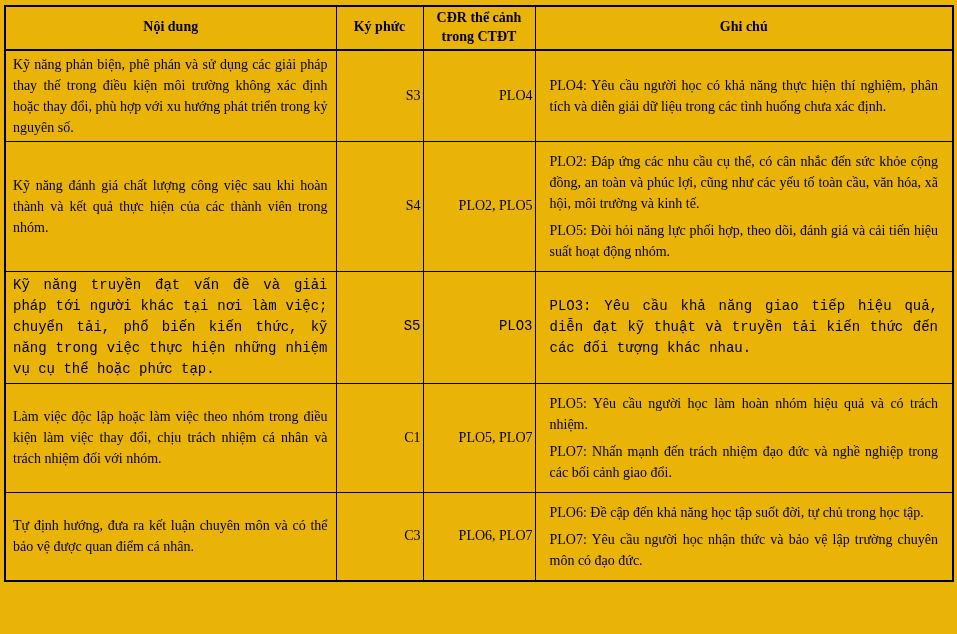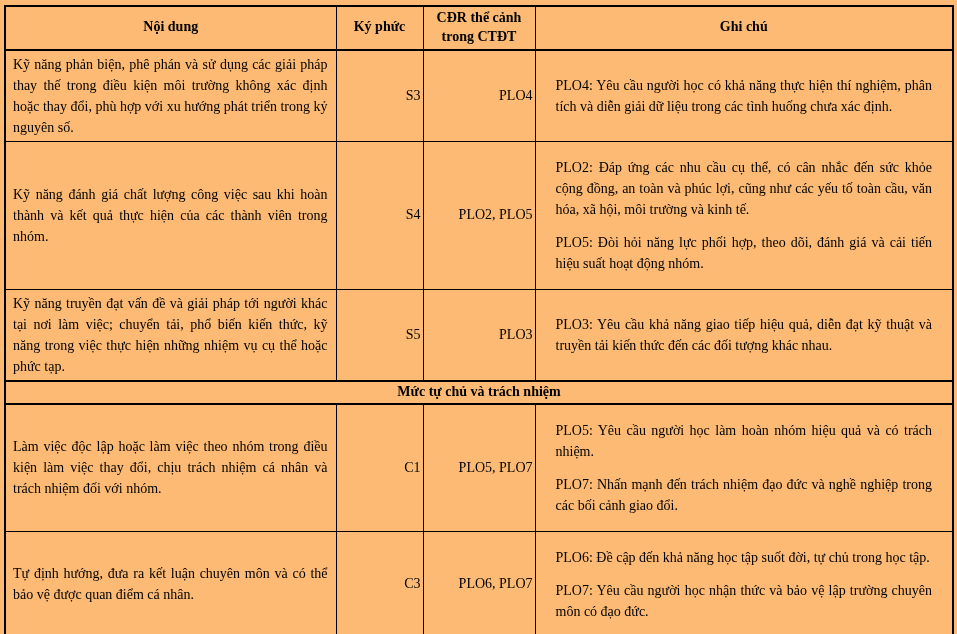--- a/index.html
+++ b/index.html
@@ -7,21 +7,21 @@
     padding: 0;
     background: #ffffff;
     font-family: "Liberation Serif", "DejaVu Serif", serif;
     color: #000000;
   }
   .page {
     width: 957px;
     height: 634px;
     box-sizing: border-box;
     padding: 5px 4px 12px 4px;
-    background: #fdba74;
+    background: #eab308;
     overflow: hidden;
   }
   table.outcomes-table {
     border-collapse: collapse;
     width: 948px;
     table-layout: fixed;
     border: 2px solid #000000;
   }
   .outcomes-table th,
   .outcomes-table td {
@@ -48,21 +48,21 @@
     text-align: right;
     line-height: 1.4;
     padding: 2px 2px;
   }
   .cell-notes {
     text-align: justify;
     text-align-last: left;
     line-height: 1.5;
     padding: 3px 8px 3px 8px;
   }
-  .note-line { margin: 12px; }
+  .note-line { margin: 6px; }
   tr.section-row td {
     text-align: center;
     font-weight: bold;
     padding: 1px 4px;
     line-height: 1.3;
     border-top-width: 2px;
     border-bottom-width: 2px;
   }
 </style>
 </head>
@@ -95,30 +95,27 @@
         </tr>
         <tr style="height: 104px;">
           <td class="cell-content">Kỹ năng đánh giá chất lượng công việc sau khi hoàn thành và kết quả thực hiện của các thành viên trong nhóm.</td>
           <td class="cell-symbol">S4</td>
           <td class="cell-plo">PLO2, PLO5</td>
           <td class="cell-notes">
             <div class="note-line">PLO2: Đáp ứng các nhu cầu cụ thể, có cân nhắc đến sức khỏe cộng đồng, an toàn và phúc lợi, cũng như các yếu tố toàn cầu, văn hóa, xã hội, môi trường và kinh tế.</div>
             <div class="note-line">PLO5: Đòi hỏi năng lực phối hợp, theo dõi, đánh giá và cải tiến hiệu suất hoạt động nhóm.</div>
           </td>
         </tr>
-        <tr style="height: 91px;">
+        <tr style="height: 91px; font-family: Liberation Mono, monospace;">
           <td class="cell-content">Kỹ năng truyền đạt vấn đề và giải pháp tới người khác tại nơi làm việc; chuyển tải, phổ biến kiến thức, kỹ năng trong việc thực hiện những nhiệm vụ cụ thể hoặc phức tạp.</td>
           <td class="cell-symbol">S5</td>
           <td class="cell-plo">PLO3</td>
           <td class="cell-notes">
             <div class="note-line">PLO3: Yêu cầu khả năng giao tiếp hiệu quả, diễn đạt kỹ thuật và truyền tải kiến thức đến các đối tượng khác nhau.</div>
           </td>
-        </tr>
-        <tr class="section-row" style="height: 23px;">
-          <td colspan="4">Mức tự chủ và trách nhiệm</td>
         </tr>
         <tr style="height: 92px;">
           <td class="cell-content">Làm việc độc lập hoặc làm việc theo nhóm trong điều kiện làm việc thay đổi, chịu trách nhiệm cá nhân và trách nhiệm đối với nhóm.</td>
           <td class="cell-symbol">C1</td>
           <td class="cell-plo">PLO5, PLO7</td>
           <td class="cell-notes">
             <div class="note-line">PLO5: Yêu cầu người học làm hoàn nhóm hiệu quả và có trách nhiệm.</div>
             <div class="note-line">PLO7: Nhấn mạnh đến trách nhiệm đạo đức và nghề nghiệp trong các bối cảnh giao đổi.</div>
           </td>
         </tr>

